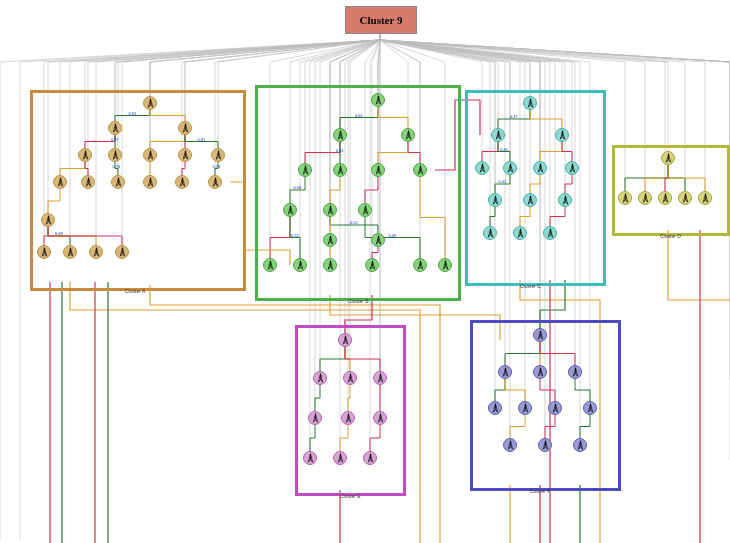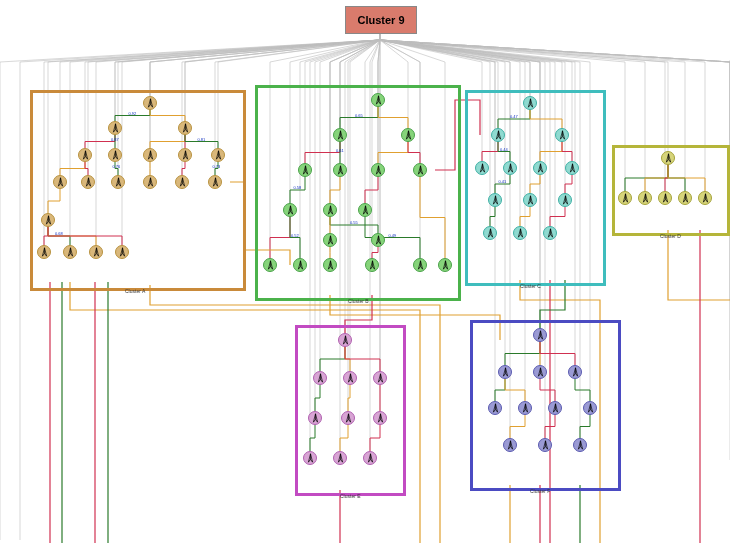--- a/index.html
+++ b/index.html
@@ -242,21 +242,21 @@
       <path d="M 580 485 L 580 543" stroke="#2a7a2a" stroke-width="1.2" fill="none"></path>
       <path d="M 340 490 L 340 543" stroke="#d03050" stroke-width="1.2" fill="none"></path>
       <path d="M 668 230 L 668 300 L 730 300" stroke="#e0a030" stroke-width="1.2" fill="none"></path>
       <path d="M 700 230 L 700 543" stroke="#d03050" stroke-width="1.2" fill="none"></path>
       <path d="M 230 182 L 245 182 L 245 250 L 290 250 L 290 265" stroke="#e0a030" stroke-width="1.2" fill="none"></path>
       <path d="M 435 170 L 455 170 L 455 100 L 480 100 L 480 135" stroke="#d03050" stroke-width="1.2" fill="none"></path>
     </g>
 </svg>
 
 <div id="overlay">
-    <div class="root-box" style="left: 345px; top: 6px; width: 70px; height: 26px;">Cluster 9</div>
+    <div class="root-box" style="left: 345px; top: 6px; width: 70px; height: 26px; font-family: Liberation Serif, serif;">Cluster 9</div>
     <div class="cluster-box" style="left: 30px; top: 90px; width: 210px; height: 195px; border-color: rgb(201, 138, 58);"></div>
     <div class="cluster-label" style="left: 125px; top: 288px;">Cluster A</div>
     <div class="cluster-box" style="left: 255px; top: 85px; width: 200px; height: 210px; border-color: rgb(75, 178, 75);"></div>
     <div class="cluster-label" style="left: 348px; top: 298px;">Cluster B</div>
     <div class="cluster-box" style="left: 465px; top: 90px; width: 135px; height: 190px; border-color: rgb(63, 189, 189);"></div>
     <div class="cluster-label" style="left: 520px; top: 283px;">Cluster C</div>
     <div class="cluster-box" style="left: 612px; top: 145px; width: 112px; height: 85px; border-color: rgb(181, 181, 58);"></div>
     <div class="cluster-label" style="left: 660px; top: 233px;">Cluster D</div>
     <div class="cluster-box" style="left: 295px; top: 325px; width: 105px; height: 165px; border-color: rgb(194, 75, 194);"></div>
     <div class="cluster-label" style="left: 340px; top: 493px;">Cluster E</div>

